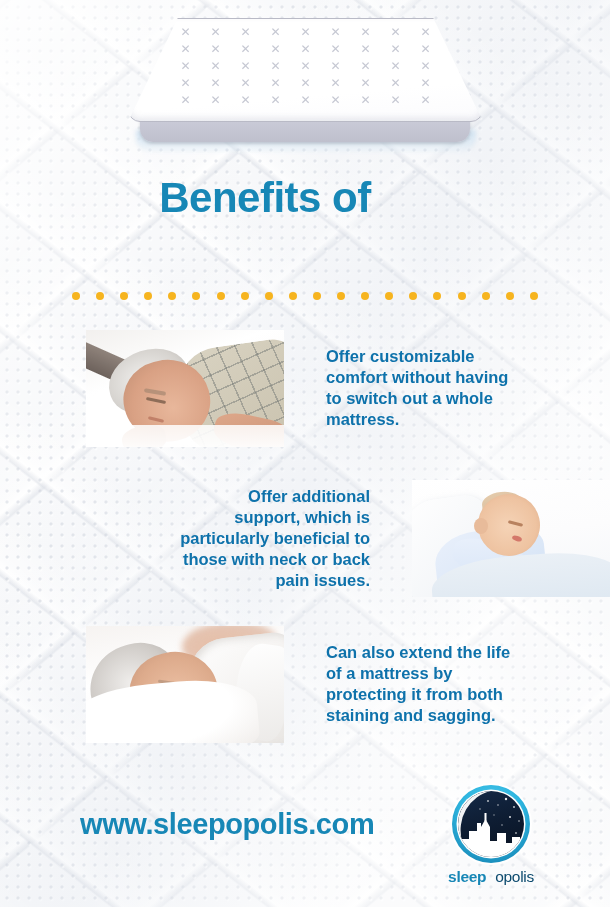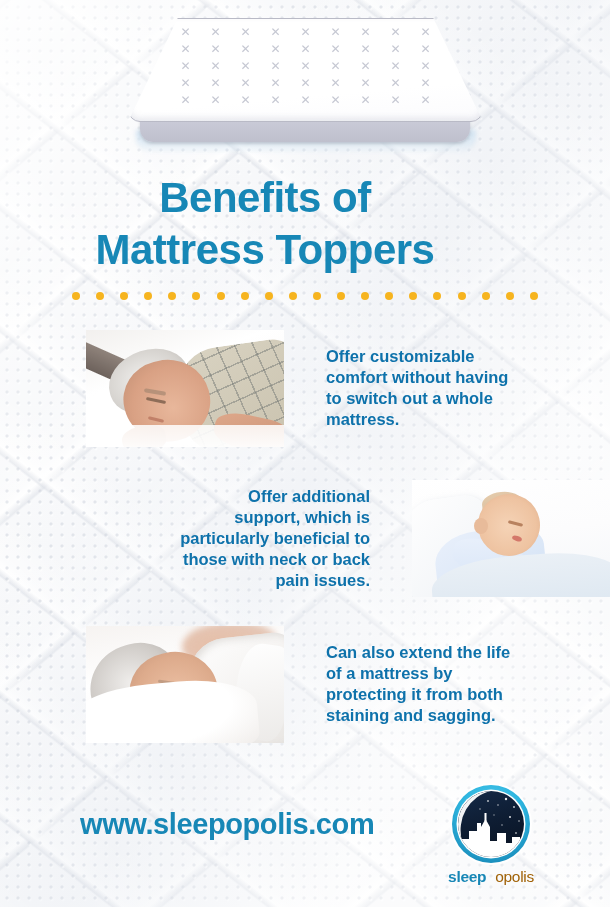--- a/index.html
+++ b/index.html
@@ -428,21 +428,21 @@
     padding: 0;
     position: relative;
   }
   .logo-wordmark {
     margin-top: 3px;
     font-size: 15.5px;
     letter-spacing: -0.3px;
     white-space: nowrap;
   }
   .wm-bold { color: #1787b6; font-weight: bold; }
-  .wm-light { color: #a16207; font-weight: normal; margin-left: 9px; }
+  .wm-light { color: #0c4a6e; font-weight: normal; margin-left: 9px; }
 </style>
 </head>
 <body>
 
 <div class="infographic">
 
   <div class="bg-base"></div>
   <div class="bg-seams"></div>
   <div class="bg-dimples"></div>
   <div class="bg-sheen"></div>
@@ -507,21 +507,20 @@
           <span class="xmark">✕</span>
           <span class="xmark">✕</span>
           <span class="xmark">✕</span>
         </div>
       </div>
     </div>
   </div>
 
   <div class="title-block">
     <div class="title-line">Benefits of</div>
-    <div class="title-line">Mattress Toppers</div>
   </div>
 
   <div class="divider">
     <span class="dot"></span>
     <span class="dot"></span>
     <span class="dot"></span>
     <span class="dot"></span>
     <span class="dot"></span>
     <span class="dot"></span>
     <span class="dot"></span>

